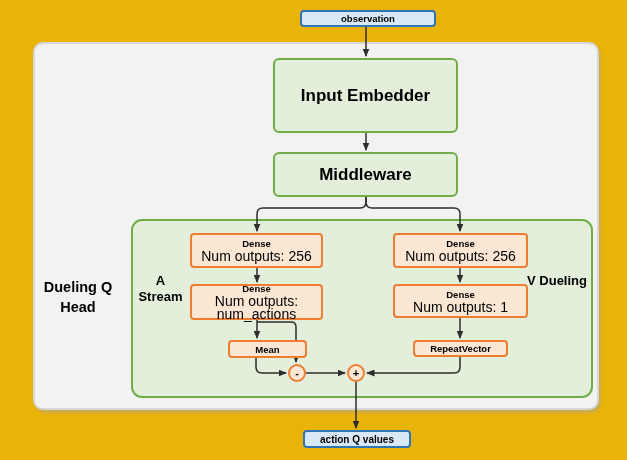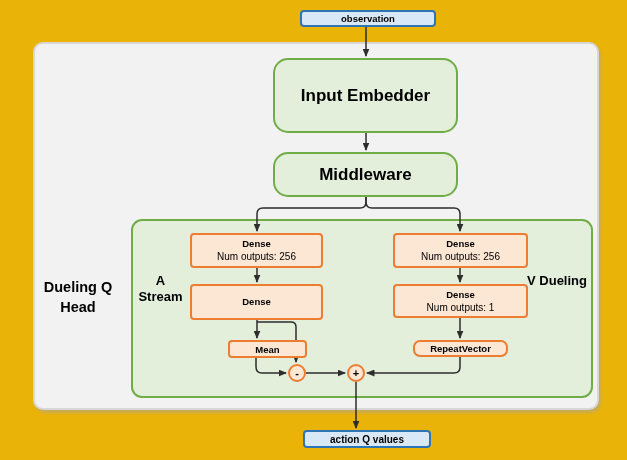--- a/index.html
+++ b/index.html
@@ -27,29 +27,29 @@
     background:var(--green-fill);
     border:2px solid var(--green-border);
     border-radius:11px;
     z-index:2;
   }
   .node{
     display:flex;flex-direction:column;align-items:center;justify-content:center;
     text-align:center;z-index:10;font-weight:bold;
   }
   .blue{background:var(--blue-fill);border:2px solid var(--blue-border);border-radius:4px;}
-  .green{background:var(--green-fill);border:2px solid var(--green-border);border-radius:15px;}
+  .green{background:var(--green-fill);border:2px solid var(--green-border);border-radius:6px;}
   .orange{background:var(--orange-fill);border:2px solid var(--orange-border);border-radius:4px;}
   .obs{left:300px;top:10px;width:136px;height:17px;font-size:9.5px;}
-  .aqv{left:303px;top:430px;width:128px;height:18px;font-size:10px;}
+  .aqv{left:303px;top:430px;width:108px;height:18px;font-size:10px;}
   .embedder{left:273px;top:58px;width:185px;height:75px;font-size:17px;}
   .middleware{left:273px;top:152px;width:185px;height:45px;font-size:17px;}
   .dense{width:133px;height:35px;}
   .dense .t{font-size:9.5px;font-weight:bold;line-height:12px;}
-  .dense .s{font-size:10px;font-weight:normal;line-height:13px;}
+  .dense .s{font-size:14px;font-weight:normal;line-height:13px;}
   .small-node{font-size:9.5px;}
   .circle{
     width:18px;height:18px;border-radius:50%;
     background:var(--orange-fill);border:2px solid var(--orange-border);
     display:flex;align-items:center;justify-content:center;
     font-size:11px;font-weight:bold;z-index:10;box-sizing:border-box;
     line-height:1;
   }
   .lbl{z-index:5;font-weight:bold;text-align:center;}
   .dueling-lbl{left:28px;top:277px;width:100px;font-size:14.5px;line-height:20px;}
@@ -96,29 +96,30 @@
   <div class="abs node green middleware">Middleware</div>
   <div class="abs lbl stream-lbl" style="left:133px;top:273px;width:55px;">A Stream</div>
   <div class="abs lbl stream-lbl" style="left:526px;top:273px;width:62px;">V Dueling</div>
 
   <div class="abs node orange dense" style="left:190px;top:233px;">
     <div class="t">Dense</div>
     <div class="s">Num outputs: 256</div>
   </div>
   <div class="abs node orange dense" style="left:190px;top:284px;height:36px;">
     <div class="t">Dense</div>
+    <div class="s">Num outputs: num_actions</div>
   </div>
   <div class="abs node orange small-node" style="left:228px;top:340px;width:79px;height:18px;">Mean</div>
 
   <div class="abs node orange dense" style="left:393px;top:233px;width:135px;">
     <div class="t">Dense</div>
     <div class="s">Num outputs: 256</div>
   </div>
   <div class="abs node orange dense" style="left:393px;top:284px;width:135px;height:34px;">
     <div class="t">Dense</div>
     <div class="s">Num outputs: 1</div>
   </div>
-  <div class="abs node orange small-node" style="left:413px;top:340px;width:95px;height:17px;border-radius:7px;">RepeatVector</div>
+  <div class="abs node orange small-node" style="left:413px;top:340px;width:95px;height:17px;">RepeatVector</div>
 
   <div class="abs circle" style="left:288px;top:364px;">-</div>
   <div class="abs circle" style="left:347px;top:364px;">+</div>
 
 </div>
 
 </body></html>

